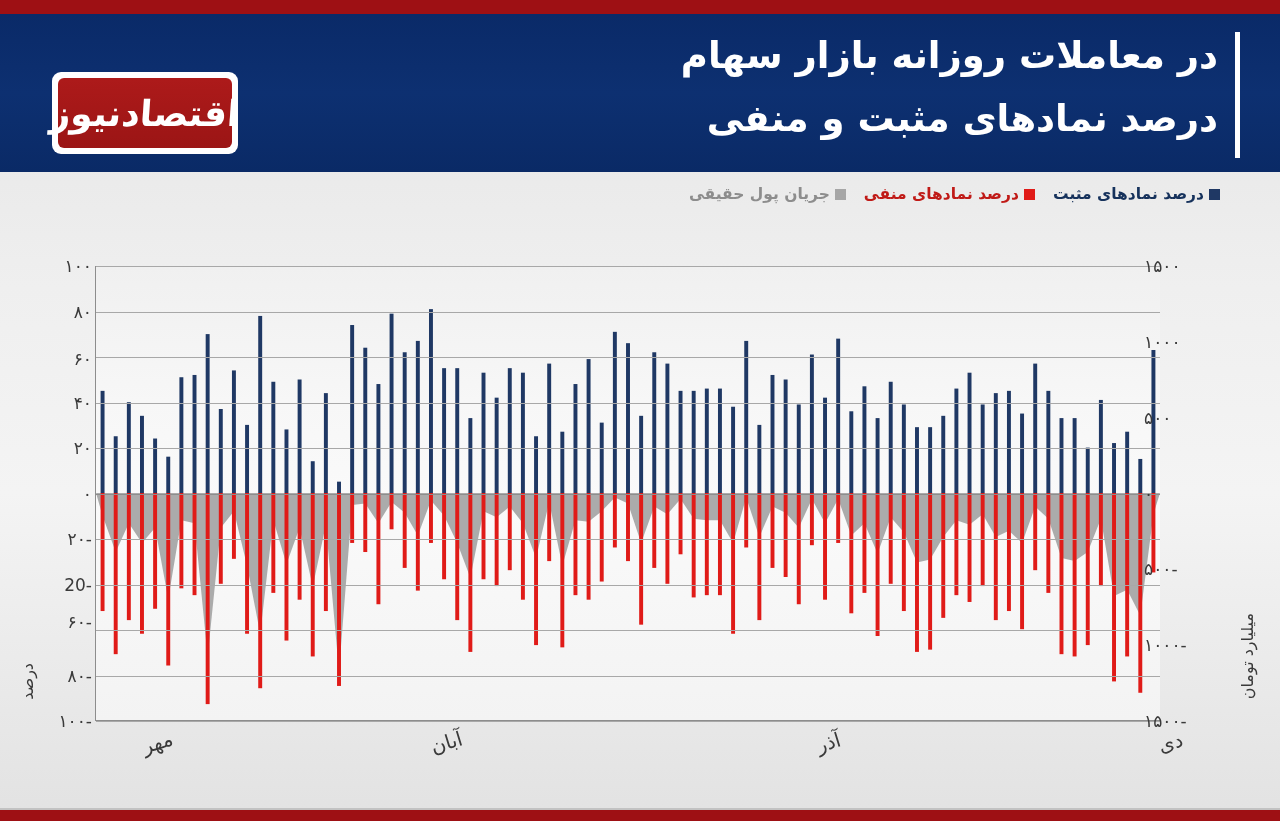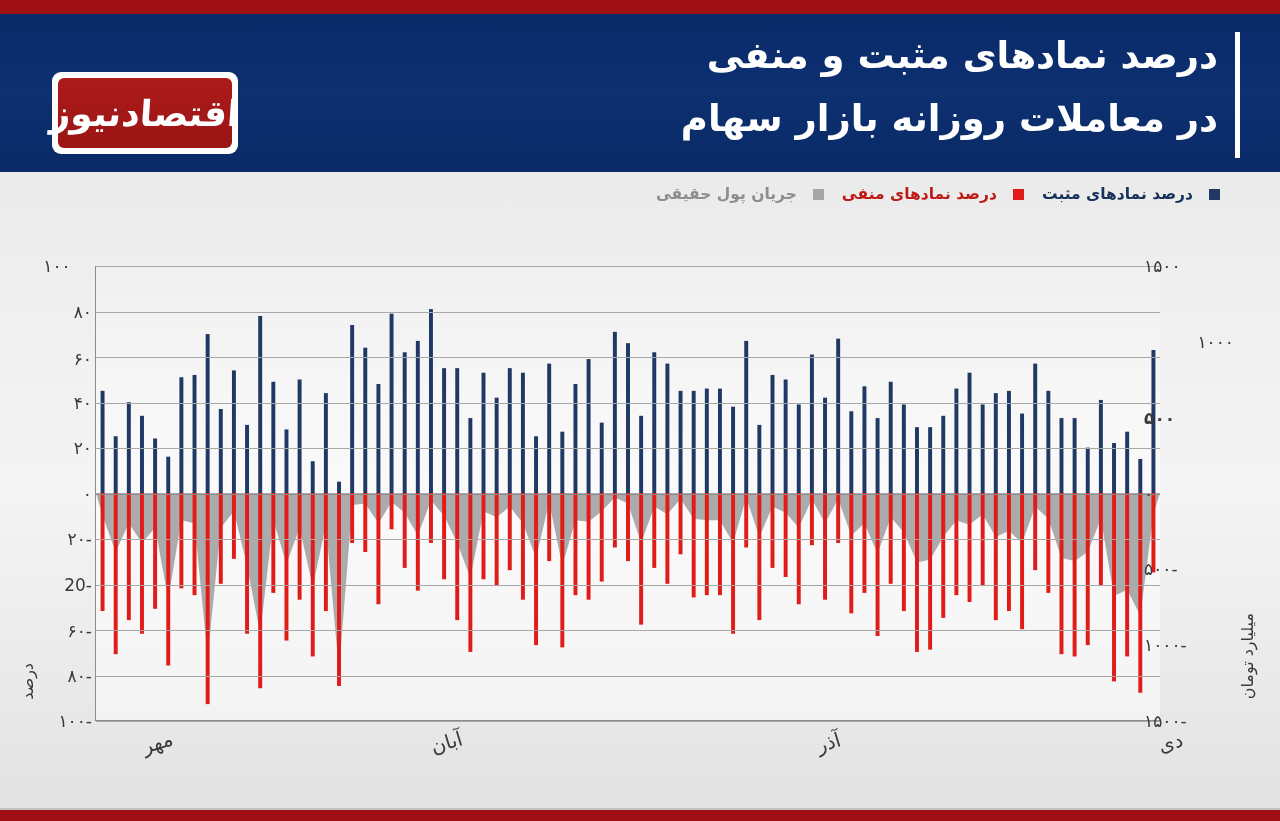--- a/index.html
+++ b/index.html
@@ -88,21 +88,21 @@
     border: 2px solid #ffffff;
   }
 
   
   .legend {
     position: absolute; right: 60px; top: 185px;
     direction: rtl;
     display: flex; align-items: center; gap: 18px;
     font-size: 15.5px; font-weight: bold;
   }
-  .legend-item { display: flex; align-items: center; gap: 16px; white-space: nowrap; }
+  .legend-item { display: flex; align-items: center; gap: 5px; white-space: nowrap; }
   .legend-swatch { width: 11px; height: 11px; display: inline-block; }
 
   
   .chart-area {
     position: absolute; left: 0; top: 215px;
     width: 1280px; height: 595px;
   }
   .plot {
     position: absolute;
     left: 95px; top: 51px;
@@ -167,22 +167,22 @@
 </head>
 <body>
 
 <div id="page">
 
   <div class="strip-top"></div>
 
   <div class="header">
     <div class="title-wrap">
       <div class="title-rule"></div>
+      <div class="title-line">در معاملات روزانه بازار سهام</div>
       <div class="title-line">درصد نمادهای مثبت و منفی</div>
-      <div class="title-line">در معاملات روزانه بازار سهام</div>
     </div>
   </div>
 
   <div class="logo-frame">
     <div class="logo-box">
       <span class="logo-text">اقتصادنیوز</span>
     </div>
   </div>
 
   <div class="legend">
@@ -377,36 +377,36 @@
         <div class="gridline" style="top: 136.5px;"></div>
         <div class="gridline" style="top: 182px;"></div>
         <div class="zeroline" style="top: 227.5px;"></div>
         <div class="gridline" style="top: 273px;"></div>
         <div class="gridline" style="top: 318.5px;"></div>
         <div class="gridline" style="top: 364px;"></div>
         <div class="gridline" style="top: 409.5px;"></div>
         <div class="gridline" style="top: 455px;"></div>
       </div>
     <div id="ylabels-left">
-        <div class="ylab" style="top: 51px; text-align: center;">۱۰۰</div>
+        <div class="ylab" style="top: 51px;">۱۰۰</div>
         <div class="ylab" style="top: 96.5px;">۸۰</div>
         <div class="ylab" style="top: 144px;">۶۰</div>
         <div class="ylab" style="top: 187.5px;">۴۰</div>
         <div class="ylab" style="top: 233px;">۲۰</div>
         <div class="ylab" style="top: 278.5px;">۰</div>
         <div class="ylab" style="top: 324px;">-۲۰</div>
         <div class="ylab" style="top: 369.5px;">-20</div>
-        <div class="ylab" style="top: 416px;">-۶۰</div>
+        <div class="ylab" style="top: 407px;">-۶۰</div>
         <div class="ylab" style="top: 460.5px;">-۸۰</div>
         <div class="ylab" style="top: 506px;">-۱۰۰</div>
       </div>
     <div id="ylabels-right">
         <div class="ylab-r" style="top: 51px;">۱۵۰۰</div>
-        <div class="ylab-r" style="top: 126.833px; text-align: right;">۱۰۰۰</div>
-        <div class="ylab-r" style="top: 202.667px; font-weight: bold;">۵۰۰</div>
+        <div class="ylab-r" style="top: 126.833px;">۱۰۰۰</div>
+        <div class="ylab-r" style="top: 202.667px;">۵۰۰</div>
         <div class="ylab-r" style="top: 278.5px;">۰</div>
         <div class="ylab-r" style="top: 354.333px;">-۵۰۰</div>
         <div class="ylab-r" style="top: 430.167px;">-۱۰۰۰</div>
         <div class="ylab-r" style="top: 506px;">-۱۵۰۰</div>
       </div>
     <div id="xlabels">
         <div class="xlab" style="left: 154.167px;">مهر</div>
         <div class="xlab" style="left: 443.426px;">آبان</div>
         <div class="xlab" style="left: 824.722px;">آذر</div>
         <div class="xlab" style="left: 1166.57px;">دی</div>

